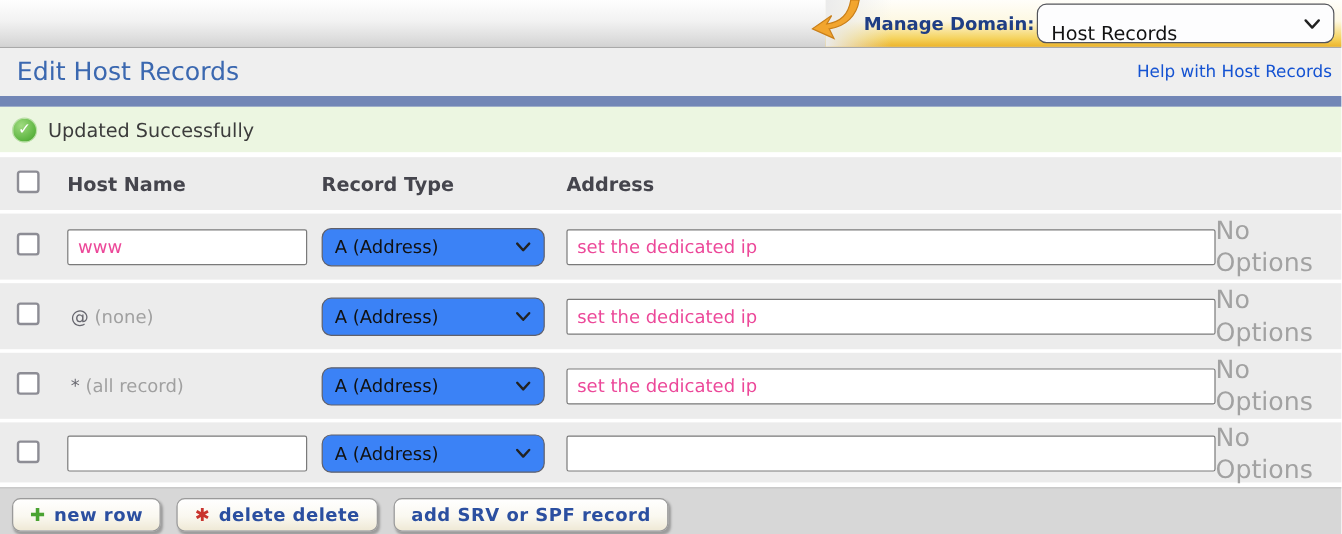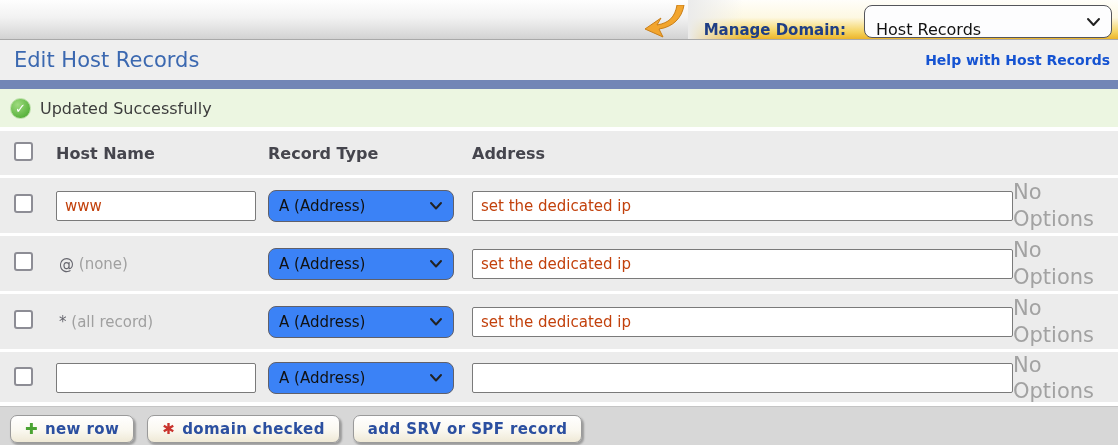--- a/index.html
+++ b/index.html
@@ -8,36 +8,36 @@
 
   
   .topbar { position: relative; height: 40px;
     background: linear-gradient(to bottom, #fefefe 0%, #f2f2f2 45%, #dcdcdc 85%, #d2d2d2 100%);
     border-bottom: 1px solid #a9a9a9; }
   .topbar-gold { position: absolute; top: 0; right: 0; width: 430px; height: 100%;
     background:
       linear-gradient(to right, rgba(235,235,235,1) 0, rgba(235,235,235,0) 55px),
       linear-gradient(to bottom, #fffefa 0%, #fdf8e2 45%, #f5d35e 82%, #ecb42c 100%); }
   .manage-wrap { position: absolute; top: 0; right: 6px; height: 100%;
-    display: flex; align-items: flex-end; gap: 18px; }
+    display: flex; align-items: center; gap: 2px; }
   .swoosh-arrow { width: 42px; height: 34px; margin-top: -6px; }
   .manage-label { font-weight: bold; font-size: 15px; color: #1f3e85; white-space: nowrap; }
   .domain-select-wrap { position: relative; width: 248px; }
   .domain-select-wrap select { width: 100%; height: 33px; appearance: none; -webkit-appearance: none;
     background: #fdfdfe; border: 1.5px solid #54555b; border-radius: 8px;
     padding: 14px 34px 0 11px; font-size: 16px; color: #121212;
     font-family: "DejaVu Sans", "Liberation Sans", sans-serif; }
   .chev { position: absolute; right: 11px; top: 50%; transform: translateY(-50%);
     pointer-events: none; line-height: 0; }
 
   
   .titlebar { height: 40px; background: #efefef; display: flex; align-items: center;
     justify-content: space-between; padding: 0 8px 0 14px; }
   .page-title { font-size: 21px; color: #3b68b0; }
-  .help-link { font-size: 14px; font-weight: bold; color: #1553d2; text-decoration: none; cursor: pointer; }
+  .help-link { font-size: 14px; font-weight: normal; color: #1553d2; text-decoration: none; cursor: pointer; }
   .blue-rule { height: 9px; background: #7286b6; }
 
   
   .success { height: 38px; background: #ecf6e1; display: flex; align-items: center;
     gap: 9px; padding-left: 10px; }
   .check-icon { width: 21px; height: 21px; border-radius: 50%;
     background: radial-gradient(circle at 35% 30%, #9fdb7f, #5cb440 70%, #3f9427 100%);
     border: 1px solid #b8dfa4; color: #fff; font-size: 13px; font-weight: bold;
     display: flex; align-items: center; justify-content: center; }
   .success-text { font-size: 16px; color: #3c3c3c; }
@@ -47,21 +47,21 @@
   .grid-row { display: grid; grid-template-columns: 42px 212px 204px 541px 1fr;
     align-items: center; padding-left: 14px; background: #ececec; }
   .thead { height: 44px; }
   .thead .th { font-size: 16px; font-weight: bold; color: #45454d; }
   .th-options { padding-left: 22px; }
   .trow { height: 55px; margin-top: 3px; }
   .trow-last { height: 50px; }
   input[type="checkbox"] { appearance: none; -webkit-appearance: none; width: 19px; height: 19px;
     border: 2px solid #8d8d95; border-radius: 3px; background: #fff; cursor: pointer; }
   .text-input { height: 30px; border: 1px solid #7a7a7a; border-radius: 2px;
-    background: #fff; padding: 0 8px; font-size: 15px; color: #c2410c;
+    background: #fff; padding: 0 8px; font-size: 15px; color: #ec4899;
     font-family: "DejaVu Sans", "Liberation Sans", sans-serif; }
   .host-input { width: 200px; }
   .addr-input { width: 541px; }
   .host-static { font-size: 15px; padding-left: 3px; }
   .host-symbol { color: #66666e; }
   .host-note { color: #a0a0a0; text-align: right; }
   .rt-select-wrap { position: relative; width: 186px; }
   .rt-select-wrap select { width: 100%; height: 32px; appearance: none; -webkit-appearance: none;
     background: #3b82f6; border: 1px solid #60606a; border-radius: 8px;
     padding: 0 28px 0 10px; font-size: 15px; color: #111;
@@ -189,18 +189,18 @@
   <span class="no-options">No Options</span>
 </div>
 
 <div class="btnbar">
   <button class="act-btn">
     <span class="icon-plus">✚</span>
     <span>new row</span>
   </button>
   <button class="act-btn">
     <span class="icon-del">✱</span>
-    <span>domain checked</span>
+    <span>delete delete</span>
   </button>
   <button class="act-btn">
     <span>add SRV or SPF record</span>
   </button>
 </div>
 
 </body></html>

